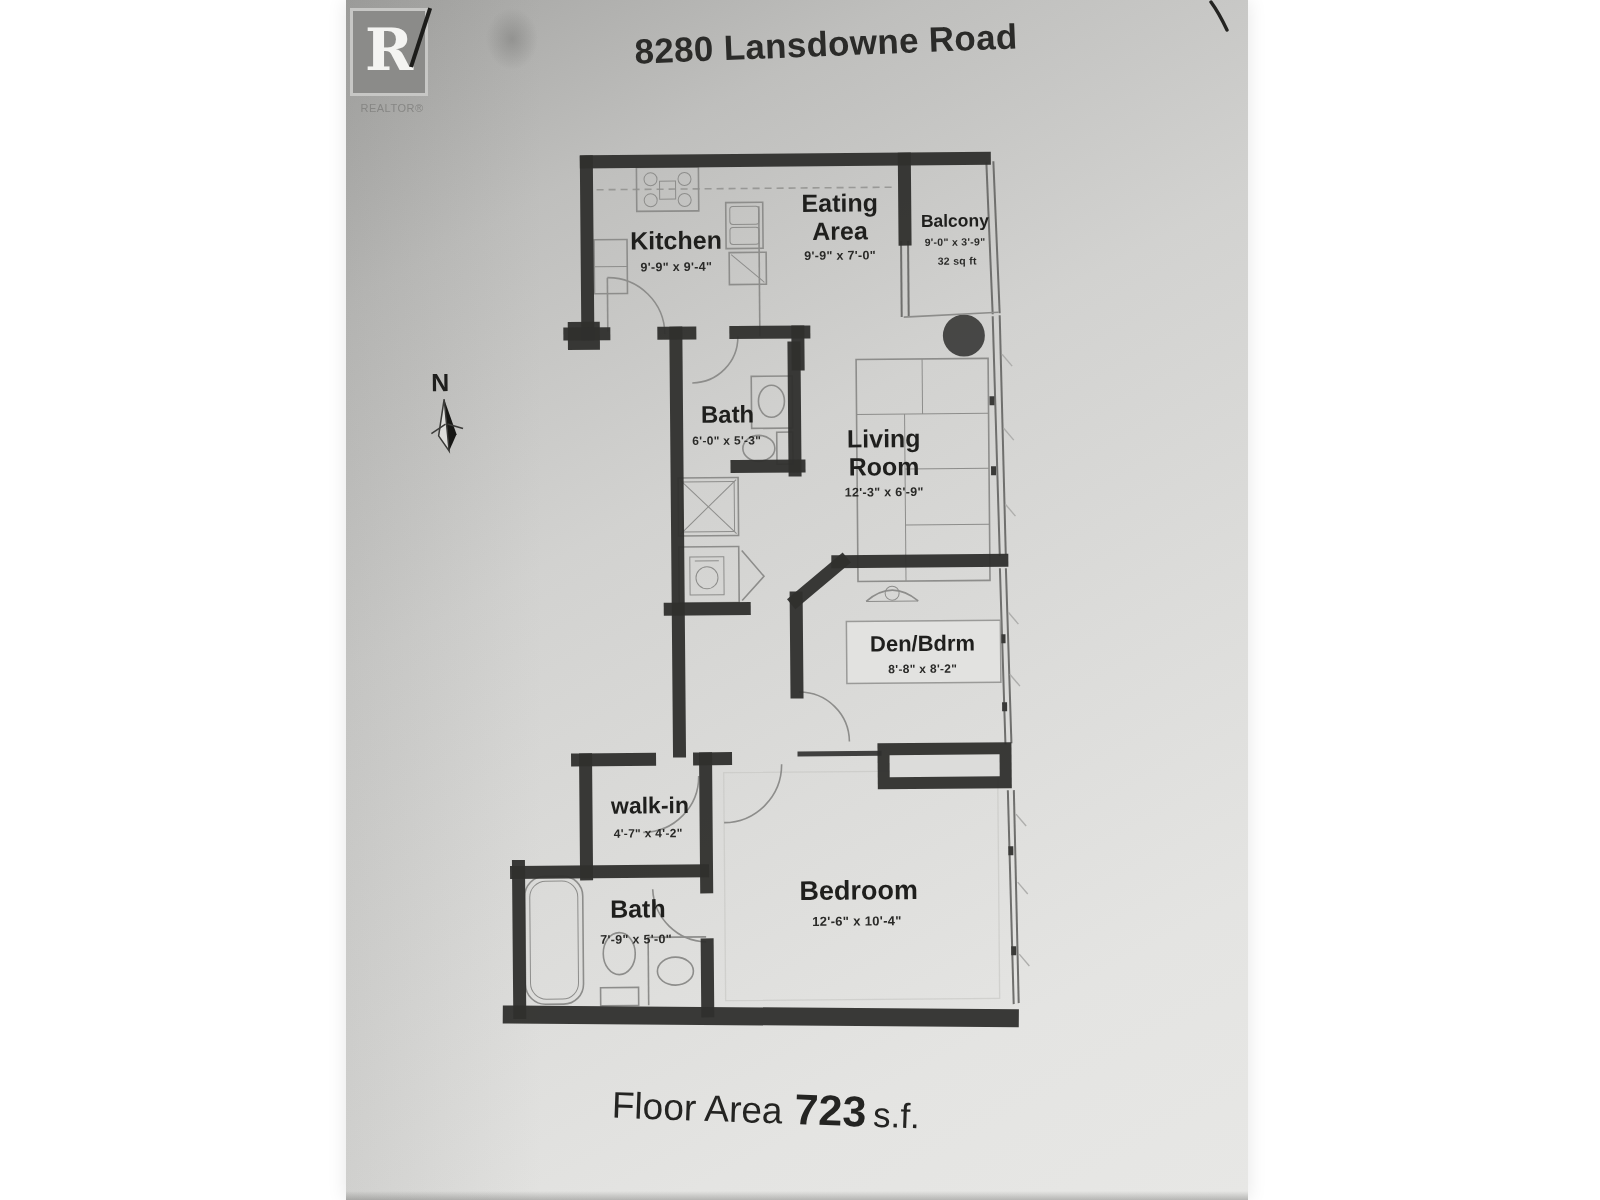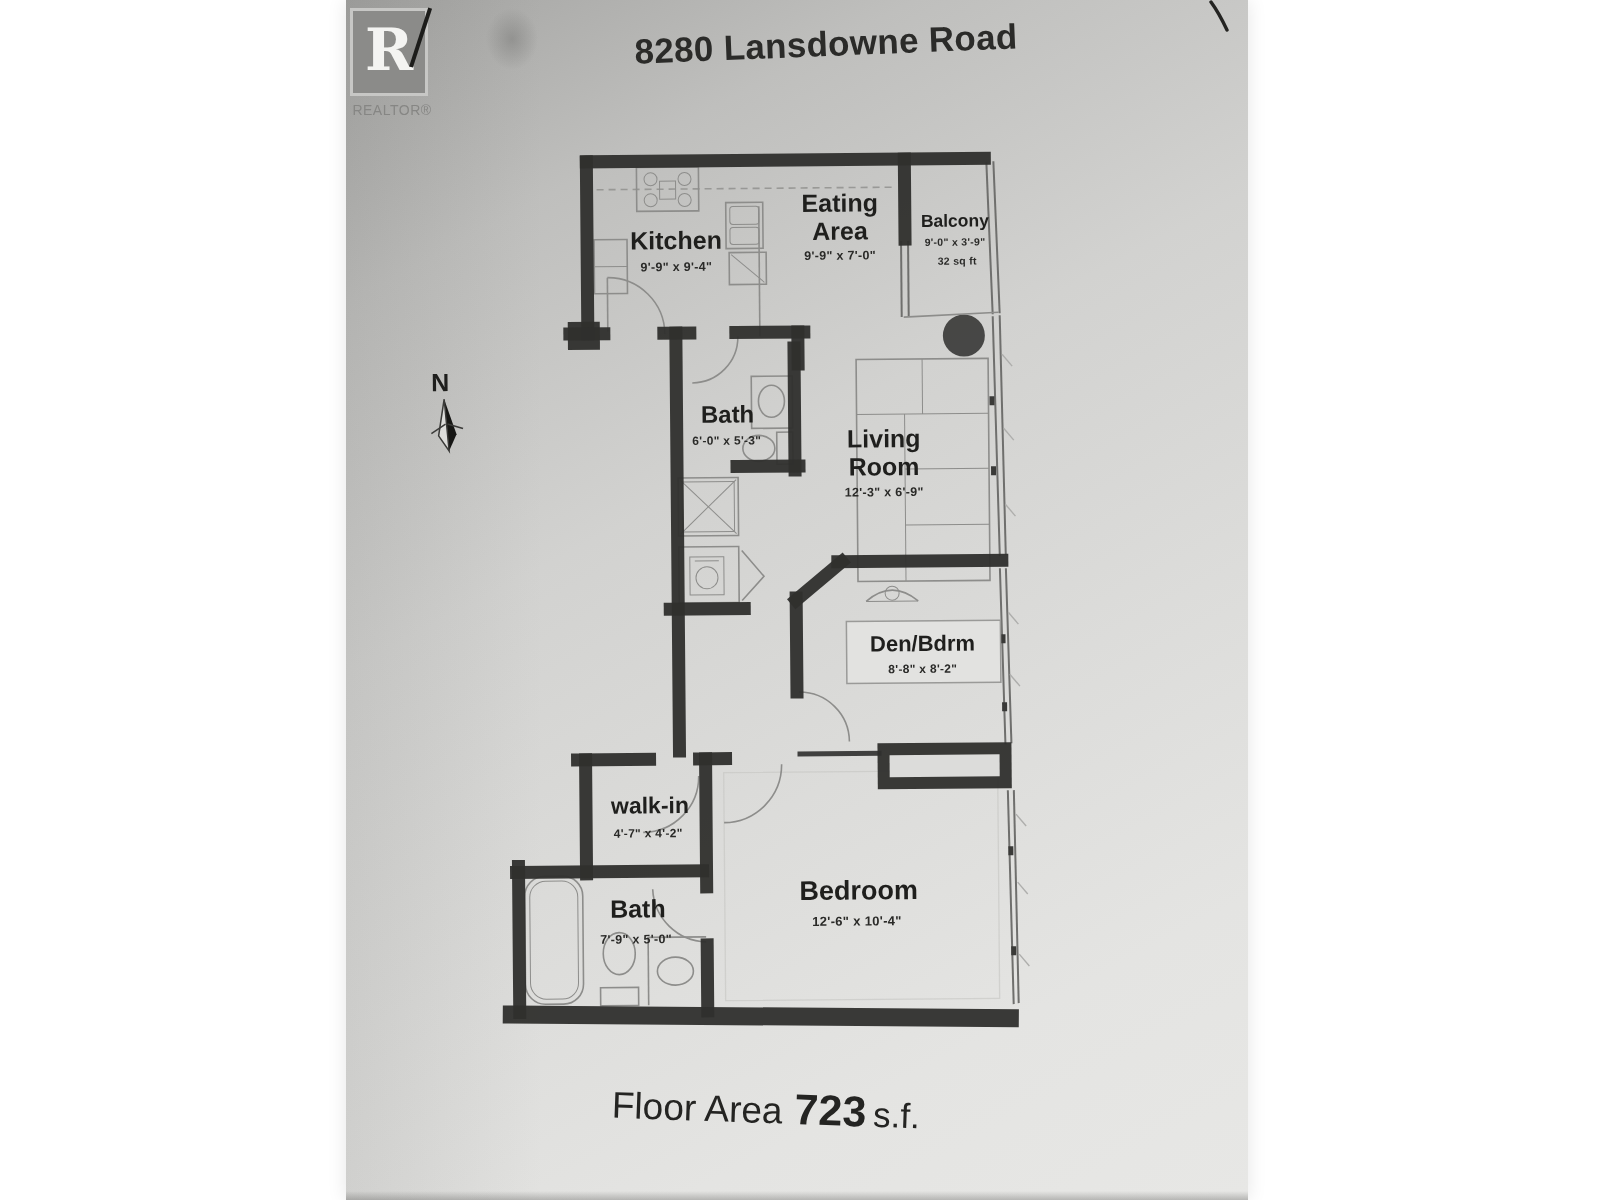--- a/index.html
+++ b/index.html
@@ -16,21 +16,21 @@
          background:radial-gradient(closest-side,rgba(120,120,118,.5),rgba(120,120,118,0));}
   
   .logo{position:absolute;left:4px;top:8px;width:92px;}
   .logo-frame{width:78px;height:88px;background:#c7c7c5;padding:3px;box-sizing:border-box;}
   .logo-box{width:100%;height:100%;background:var(--logo-gray,#8b8b89);position:relative;
             display:flex;align-items:center;justify-content:center;}
   .logo-r{font-family:"DejaVu Serif",serif;font-weight:bold;font-size:58px;line-height:1;
           color:#f4f4f2;transform:translateY(-2px);}
   .logo-slash{position:absolute;left:56px;top:-6px;width:4px;height:62px;background:#1c1c1a;
           transform:rotate(18deg);transform-origin:50% 100%;}
-  .logo-caption{margin-top:6px;width:84px;text-align:center;font-size:14px;letter-spacing:.5px;
+  .logo-caption{margin-top:6px;width:84px;text-align:center;font-size:11px;letter-spacing:.5px;
           color:#87878b;color:#868684;}
   
   .title{position:absolute;left:140px;top:24px;width:680px;text-align:center;
          font-size:35px;font-weight:700;letter-spacing:.3px;color:#2b2b29;
          transform:rotate(-2.3deg);}
   .footer{position:absolute;left:120px;top:1084px;width:600px;text-align:center;color:#242422;
          transform:rotate(2deg);white-space:nowrap;}
   .footer .fa-label{font-size:37px;font-weight:400;}
   .footer .fa-value{font-size:43px;font-weight:700;margin-left:12px;}
   .footer .fa-unit{font-size:35px;font-weight:400;margin-left:7px;}

